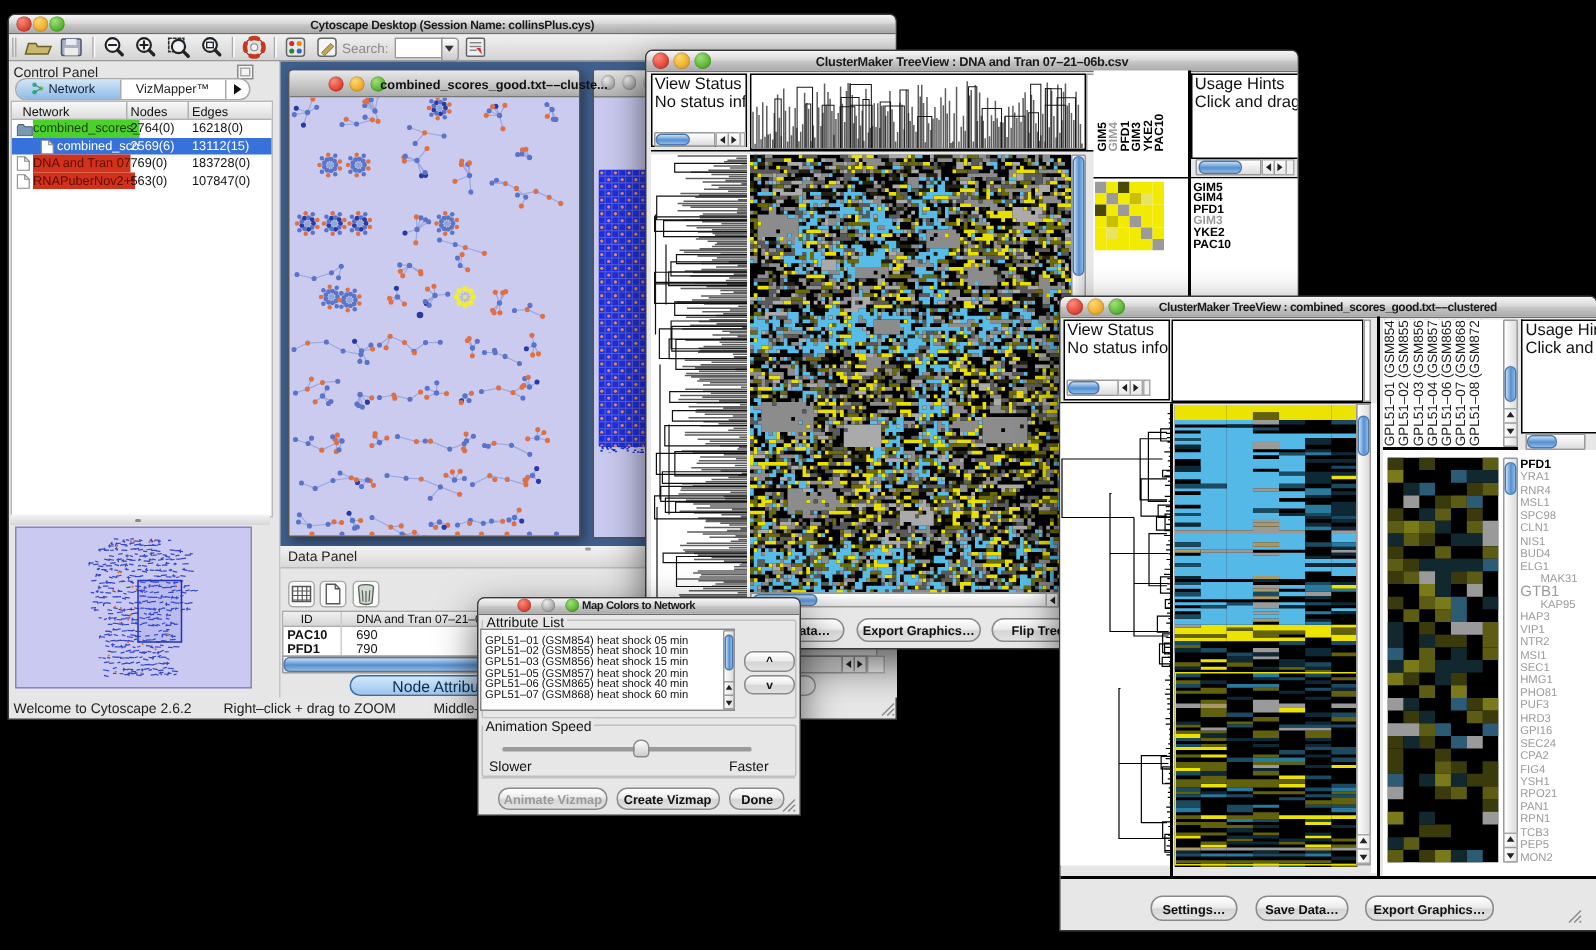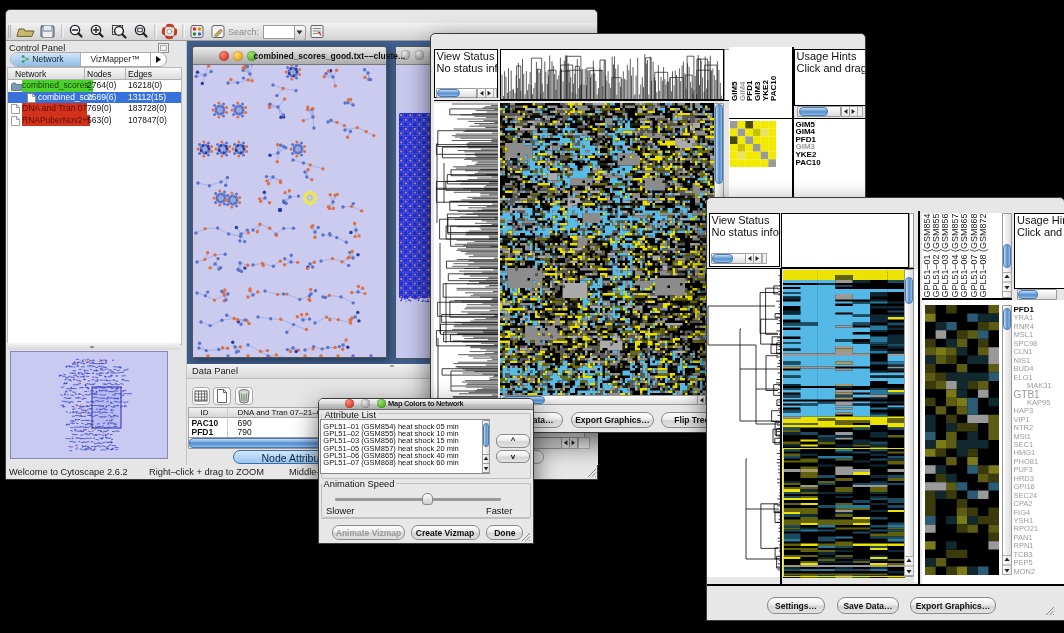--- a/index.html
+++ b/index.html
@@ -2,20 +2,26 @@
 <html><head><meta charset="utf-8"><style>
 *{margin:0;padding:0}
 html,body{width:1064px;height:633px;background:#000;overflow:hidden}
 body{font-family:"Liberation Sans",sans-serif;position:relative}
 .abs{position:absolute}
 .win{position:absolute;background:#e7e7e7;border:1px solid #3a3a3a;border-radius:5px 5px 0 0;box-shadow:0 10px 26px rgba(0,0,0,.6)}
 .panel{position:absolute;background:#fff;border:1px solid #000}
 .t{position:absolute;white-space:nowrap}
 </style></head><body>
 <div class="win" id="main" style="left:5px;top:9px;width:591px;height:469px;z-index:1">
+    <div style="position:absolute;left:0;top:0;right:0;height:12px;background:linear-gradient(#f5f5f5,#d8d8d8 46%,#c7c7c7 54%,#aaaaaa);border-bottom:1px solid #6f6f6f;border-radius:4px 4px 0 0">
+      <div style="position:absolute;left:0;right:0;top:0;height:12px;line-height:13px;text-align:center;font-size:8px;font-weight:bold;color:#1a1a1a;white-space:nowrap;letter-spacing:-0.2px">Cytoscape Desktop (Session Name: collinsPlus.cys)</div>
+      <div style="position:absolute;left:5.2px;top:1.2000000000000002px;width:9.6px;height:9.6px;border-radius:50%;background:radial-gradient(circle at 35% 30%,#ff8a7a,#d93b2b 72%);box-shadow:inset 0 0 1px rgba(0,0,0,.5)"></div>
+      <div style="position:absolute;left:16.2px;top:1.2000000000000002px;width:9.6px;height:9.6px;border-radius:50%;background:radial-gradient(circle at 35% 30%,#ffd96e,#e8a623 72%);box-shadow:inset 0 0 1px rgba(0,0,0,.5)"></div>
+      <div style="position:absolute;left:27.2px;top:1.2000000000000002px;width:9.6px;height:9.6px;border-radius:50%;background:radial-gradient(circle at 35% 30%,#9fe07a,#4fae27 72%);box-shadow:inset 0 0 1px rgba(0,0,0,.5)"></div>
+    </div>
     <div class="abs" style="left:0;top:13px;width:591px;height:17px;background:linear-gradient(#f1f1f1,#d4d4d4);border-bottom:1px solid #9a9a9a">
       <div class="abs" style="left:2px;top:2px;width:1px;height:13px;background:#b0b0b0;box-shadow:2px 0 0 #b0b0b0"></div>
       <svg class="abs" style="left:4px;top:0" width="591" height="17" viewBox="0 0 591 17">
 <g stroke-linecap="round">
 <path d="M7 13 L9 6 L14 6 L15 8 L24 8 L22 13 Z" fill="#c9ba6b" stroke="#6b5d2a" stroke-width="1"></path>
 <rect x="31" y="3" width="13" height="11" rx="1" fill="#a8b0c2" stroke="#4a5568"></rect>
 <rect x="34" y="3" width="7" height="4" fill="#e8ecf2"></rect>
 <rect x="33" y="9" width="9" height="5" fill="#ececec"></rect>
 <line x1="52" y1="2" x2="52" y2="15" stroke="#aaa"></line>
           <line x1="53" y1="2" x2="53" y2="15" stroke="#fdfdfd"></line>
@@ -844,20 +850,26 @@
       <svg class="abs" style="left:374px;top:73px" width="17" height="11.5" viewBox="0 0 17 11.5">
         <line x1="8.5" y1="1" x2="8.5" y2="10.5" stroke="#9a9a9a" stroke-width="1"></line>
         <path d="M3 5.75 l3.4 -2.6 v5.2 z M14 5.75 l-3.4 -2.6 v5.2 z" fill="#222"></path>
       </svg>
       <div class="abs" style="left:391px;top:73px;width:12px;height:11.5px;background:#fafafa;border:1px solid #bbb;box-sizing:border-box"></div>
       <div class="abs" style="left:46px;top:85.5px;width:165px;height:14.5px;background:linear-gradient(#d2e7fa,#9cc6ee);border:1.5px solid #3b6ea5;border-radius:8px;font-size:10.5px;line-height:14px;text-align:center;color:#0a2a4a;box-sizing:border-box">Node Attribute Browser</div>
       <div class="abs" style="left:219px;top:85.5px;width:138px;height:14.5px;background:linear-gradient(#fcfcfc,#e2e2e2);border:1px solid #999;border-radius:8px;font-size:10.5px;line-height:14px;text-align:center;color:#222;box-sizing:border-box">Edge Attribute Browser</div>
     </div>
   </div>
 <div class="win" id="tv1" style="left:430px;top:33px;width:434px;height:398px;z-index:2">
+    <div style="position:absolute;left:0;top:0;right:0;height:13px;background:linear-gradient(#f5f5f5,#d8d8d8 46%,#c7c7c7 54%,#aaaaaa);border-bottom:1px solid #6f6f6f;border-radius:4px 4px 0 0">
+      <div style="position:absolute;left:0;right:0;top:0;height:13px;line-height:14px;text-align:center;font-size:8.5px;font-weight:bold;color:#1a1a1a;white-space:nowrap;letter-spacing:-0.2px">ClusterMaker TreeView : DNA and Tran 07–21–06b.csv</div>
+      <div style="position:absolute;left:3.5px;top:1.0px;width:11.0px;height:11.0px;border-radius:50%;background:radial-gradient(circle at 35% 30%,#ff8a7a,#d93b2b 72%);box-shadow:inset 0 0 1px rgba(0,0,0,.5)"></div>
+      <div style="position:absolute;left:17.5px;top:1.0px;width:11.0px;height:11.0px;border-radius:50%;background:radial-gradient(circle at 35% 30%,#ffd96e,#e8a623 72%);box-shadow:inset 0 0 1px rgba(0,0,0,.5)"></div>
+      <div style="position:absolute;left:31.5px;top:1.0px;width:11.0px;height:11.0px;border-radius:50%;background:radial-gradient(circle at 35% 30%,#9fe07a,#4fae27 72%);box-shadow:inset 0 0 1px rgba(0,0,0,.5)"></div>
+    </div>
     <div class="panel" style="left:2.5px;top:15px;width:62.5px;height:47px;overflow:hidden">
       <div class="t" style="left:2px;top:0px;font-size:11px;color:#111">View Status</div>
       <div class="t" style="left:2px;top:12px;font-size:11px;color:#111">No status info f</div>
     </div>
     <div style="position:absolute;left:5px;top:53.5px;width:41px;height:10.5px;background:linear-gradient(#fff,#dcdcdc);border:1px solid #9a9a9a;box-sizing:border-box;border-radius:1px"></div>
     <div style="position:absolute;left:6px;top:54.5px;width:23px;height:8.5px;border-radius:4.0px;background:linear-gradient(#c6ddf2,#548fd2 55%,#8fb9e6);border:1px solid #4a7ab0;box-sizing:border-box"></div>
     <div style="position:absolute;left:46px;top:53.5px;width:17px;height:10.5px;background:linear-gradient(#fff,#e8e8e8);border:1px solid #a8a8a8;box-sizing:border-box"></div>
     <svg class="abs" style="left:46px;top:53.5px" width="17" height="10.5" viewBox="0 0 17 10.5">
       <line x1="8.5" y1="1" x2="8.5" y2="9.5" stroke="#9a9a9a" stroke-width="1"></line>
       <path d="M3 5.25 l3.4 -2.6 v5.2 z M14 5.25 l-3.4 -2.6 v5.2 z" fill="#222"></path>
@@ -1010,20 +1022,26 @@
     <div class="t" style="left:167px;top:106.5px;font-size:9.3px;color:#111">Faster</div>
     <div class="abs" style="left:2px;top:119px;width:209px;height:1px;background:#c2c2c2"></div>
     <div style="position:absolute;left:12.9px;top:125.5px;width:71.3px;height:13px;border:1px solid #8a8a8a;border-radius:7px;background:linear-gradient(#ffffff,#ececec 45%,#d5d5d5 55%,#e2e2e2);text-align:center;line-height:14px;font-size:8.5px;font-weight:bold;color:#9a9a9a;white-space:nowrap">Animate Vizmap</div>
     <div style="position:absolute;left:91.5px;top:125.5px;width:67px;height:13px;border:1px solid #8a8a8a;border-radius:7px;background:linear-gradient(#ffffff,#ececec 45%,#d5d5d5 55%,#e2e2e2);text-align:center;line-height:14px;font-size:8.5px;font-weight:bold;color:#111;white-space:nowrap">Create Vizmap</div>
     <div style="position:absolute;left:167.3px;top:125.5px;width:35px;height:13px;border:1px solid #8a8a8a;border-radius:7px;background:linear-gradient(#ffffff,#ececec 45%,#d5d5d5 55%,#e2e2e2);text-align:center;line-height:14px;font-size:8.5px;font-weight:bold;color:#111;white-space:nowrap">Done</div>
     <svg class="abs" style="left:202px;top:133px" width="10" height="10">
       <path d="M9 1 L1 9 M9 4.5 L4.5 9 M9 8 L8 9" stroke="#8a8a8a" stroke-width="1" fill="none"></path>
     </svg>
   </div>
 <div class="win" id="tv2" style="left:706px;top:197px;width:356.5px;height:421.5px;z-index:4">
+    <div style="position:absolute;left:0;top:0;right:0;height:13px;background:linear-gradient(#f5f5f5,#d8d8d8 46%,#c7c7c7 54%,#aaaaaa);border-bottom:1px solid #6f6f6f;border-radius:4px 4px 0 0">
+      <div style="position:absolute;left:0;right:0;top:0;height:13px;line-height:14px;text-align:center;font-size:8px;font-weight:bold;color:#1a1a1a;white-space:nowrap;letter-spacing:-0.3px">ClusterMaker TreeView : combined_scores_good.txt––clustered</div>
+      <div style="position:absolute;left:3.5px;top:1.0px;width:11.0px;height:11.0px;border-radius:50%;background:radial-gradient(circle at 35% 30%,#ff8a7a,#d93b2b 72%);box-shadow:inset 0 0 1px rgba(0,0,0,.5)"></div>
+      <div style="position:absolute;left:17.5px;top:1.0px;width:11.0px;height:11.0px;border-radius:50%;background:radial-gradient(circle at 35% 30%,#ffd96e,#e8a623 72%);box-shadow:inset 0 0 1px rgba(0,0,0,.5)"></div>
+      <div style="position:absolute;left:31.5px;top:1.0px;width:11.0px;height:11.0px;border-radius:50%;background:radial-gradient(circle at 35% 30%,#9fe07a,#4fae27 72%);box-shadow:inset 0 0 1px rgba(0,0,0,.5)"></div>
+    </div>
     <div class="panel" style="left:1.5px;top:14.5px;width:69px;height:52.5px;overflow:hidden">
       <div class="t" style="left:2px;top:0px;font-size:11px;color:#111">View Status</div>
       <div class="t" style="left:2px;top:12px;font-size:11px;color:#111">No status info f</div>
     </div>
     <div style="position:absolute;left:4px;top:55px;width:35px;height:11px;background:linear-gradient(#fff,#dcdcdc);border:1px solid #9a9a9a;box-sizing:border-box;border-radius:1px"></div>
     <div style="position:absolute;left:5px;top:56px;width:21px;height:9px;border-radius:4px;background:linear-gradient(#c6ddf2,#548fd2 55%,#8fb9e6);border:1px solid #4a7ab0;box-sizing:border-box"></div>
     <div style="position:absolute;left:38px;top:55px;width:17px;height:11px;background:linear-gradient(#fff,#e8e8e8);border:1px solid #a8a8a8;box-sizing:border-box"></div>
     <svg class="abs" style="left:38px;top:55px" width="17" height="11" viewBox="0 0 17 11">
       <line x1="8.5" y1="1" x2="8.5" y2="10" stroke="#9a9a9a" stroke-width="1"></line>
       <path d="M3 5.5 l3.4 -2.6 v5.2 z M14 5.5 l-3.4 -2.6 v5.2 z" fill="#222"></path>

